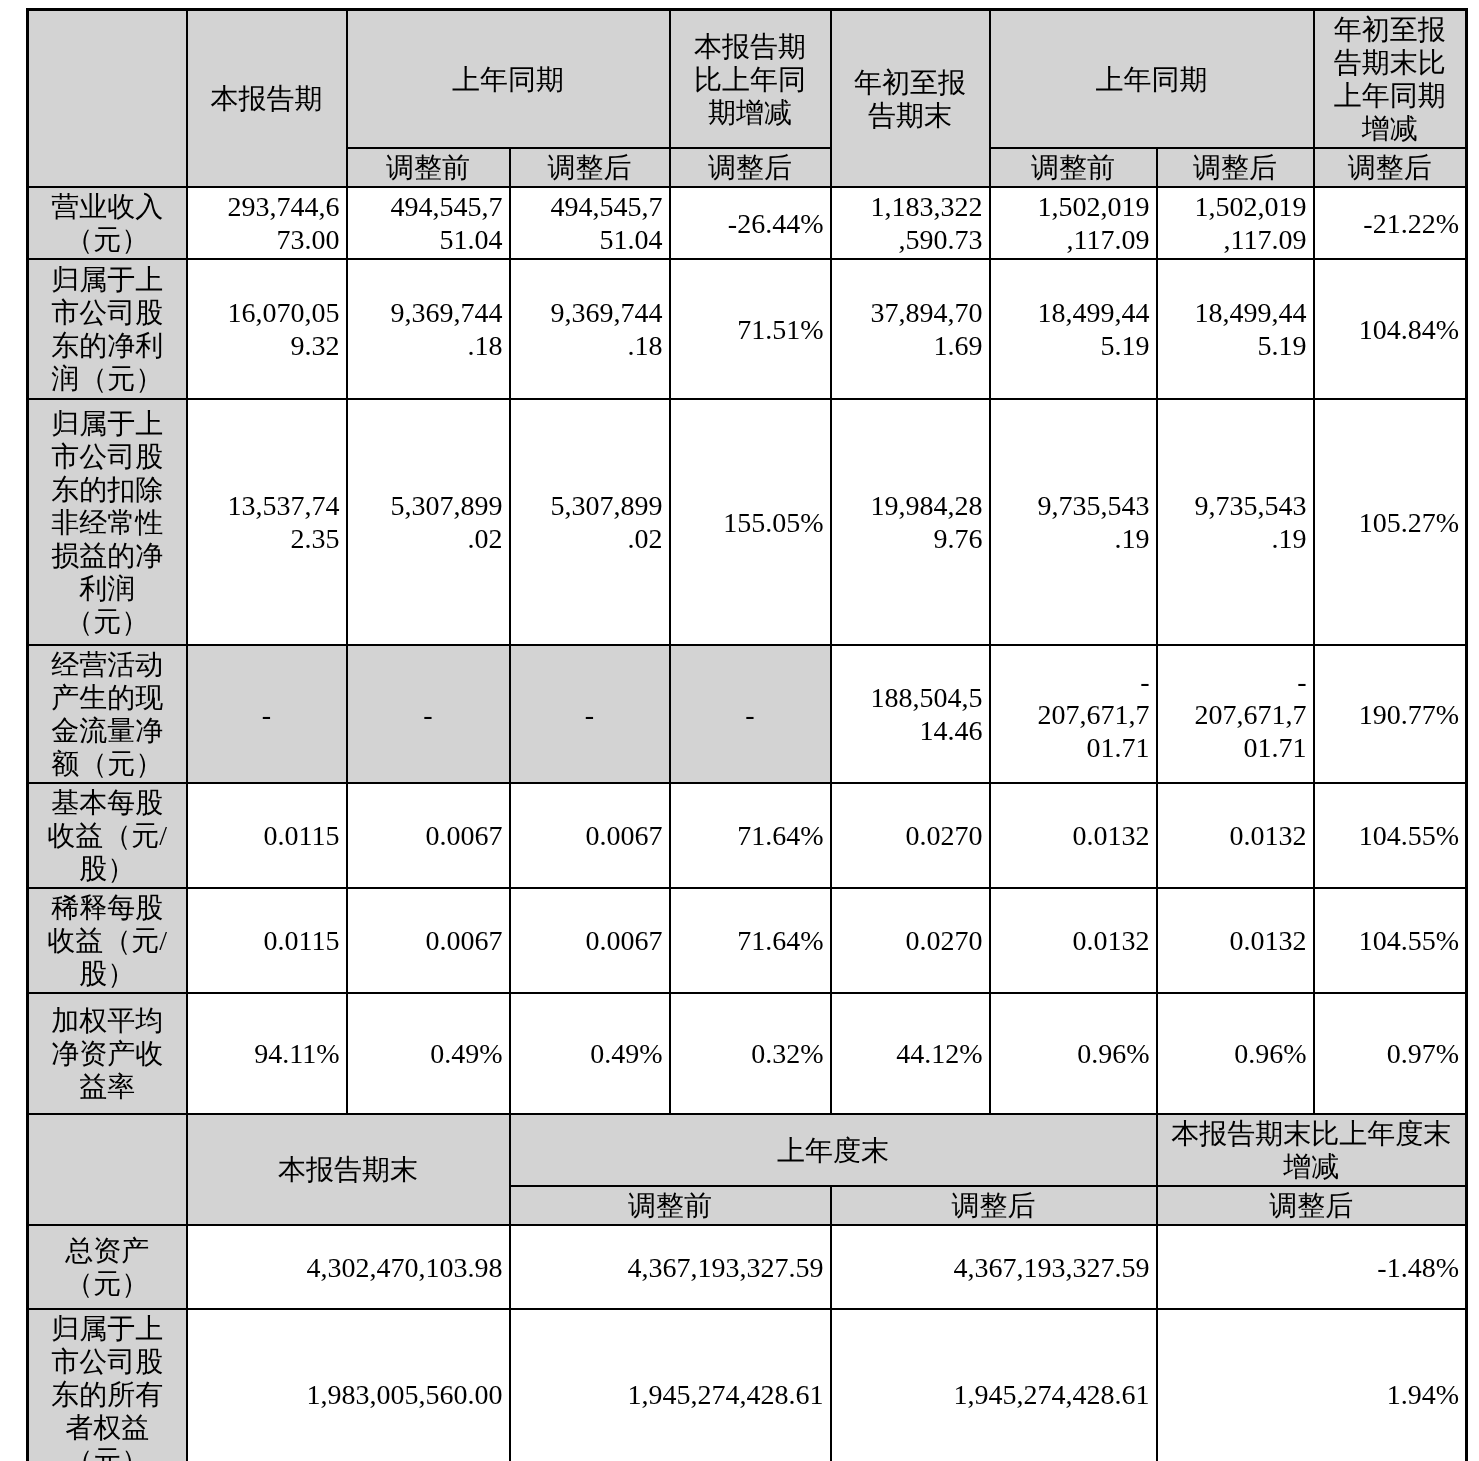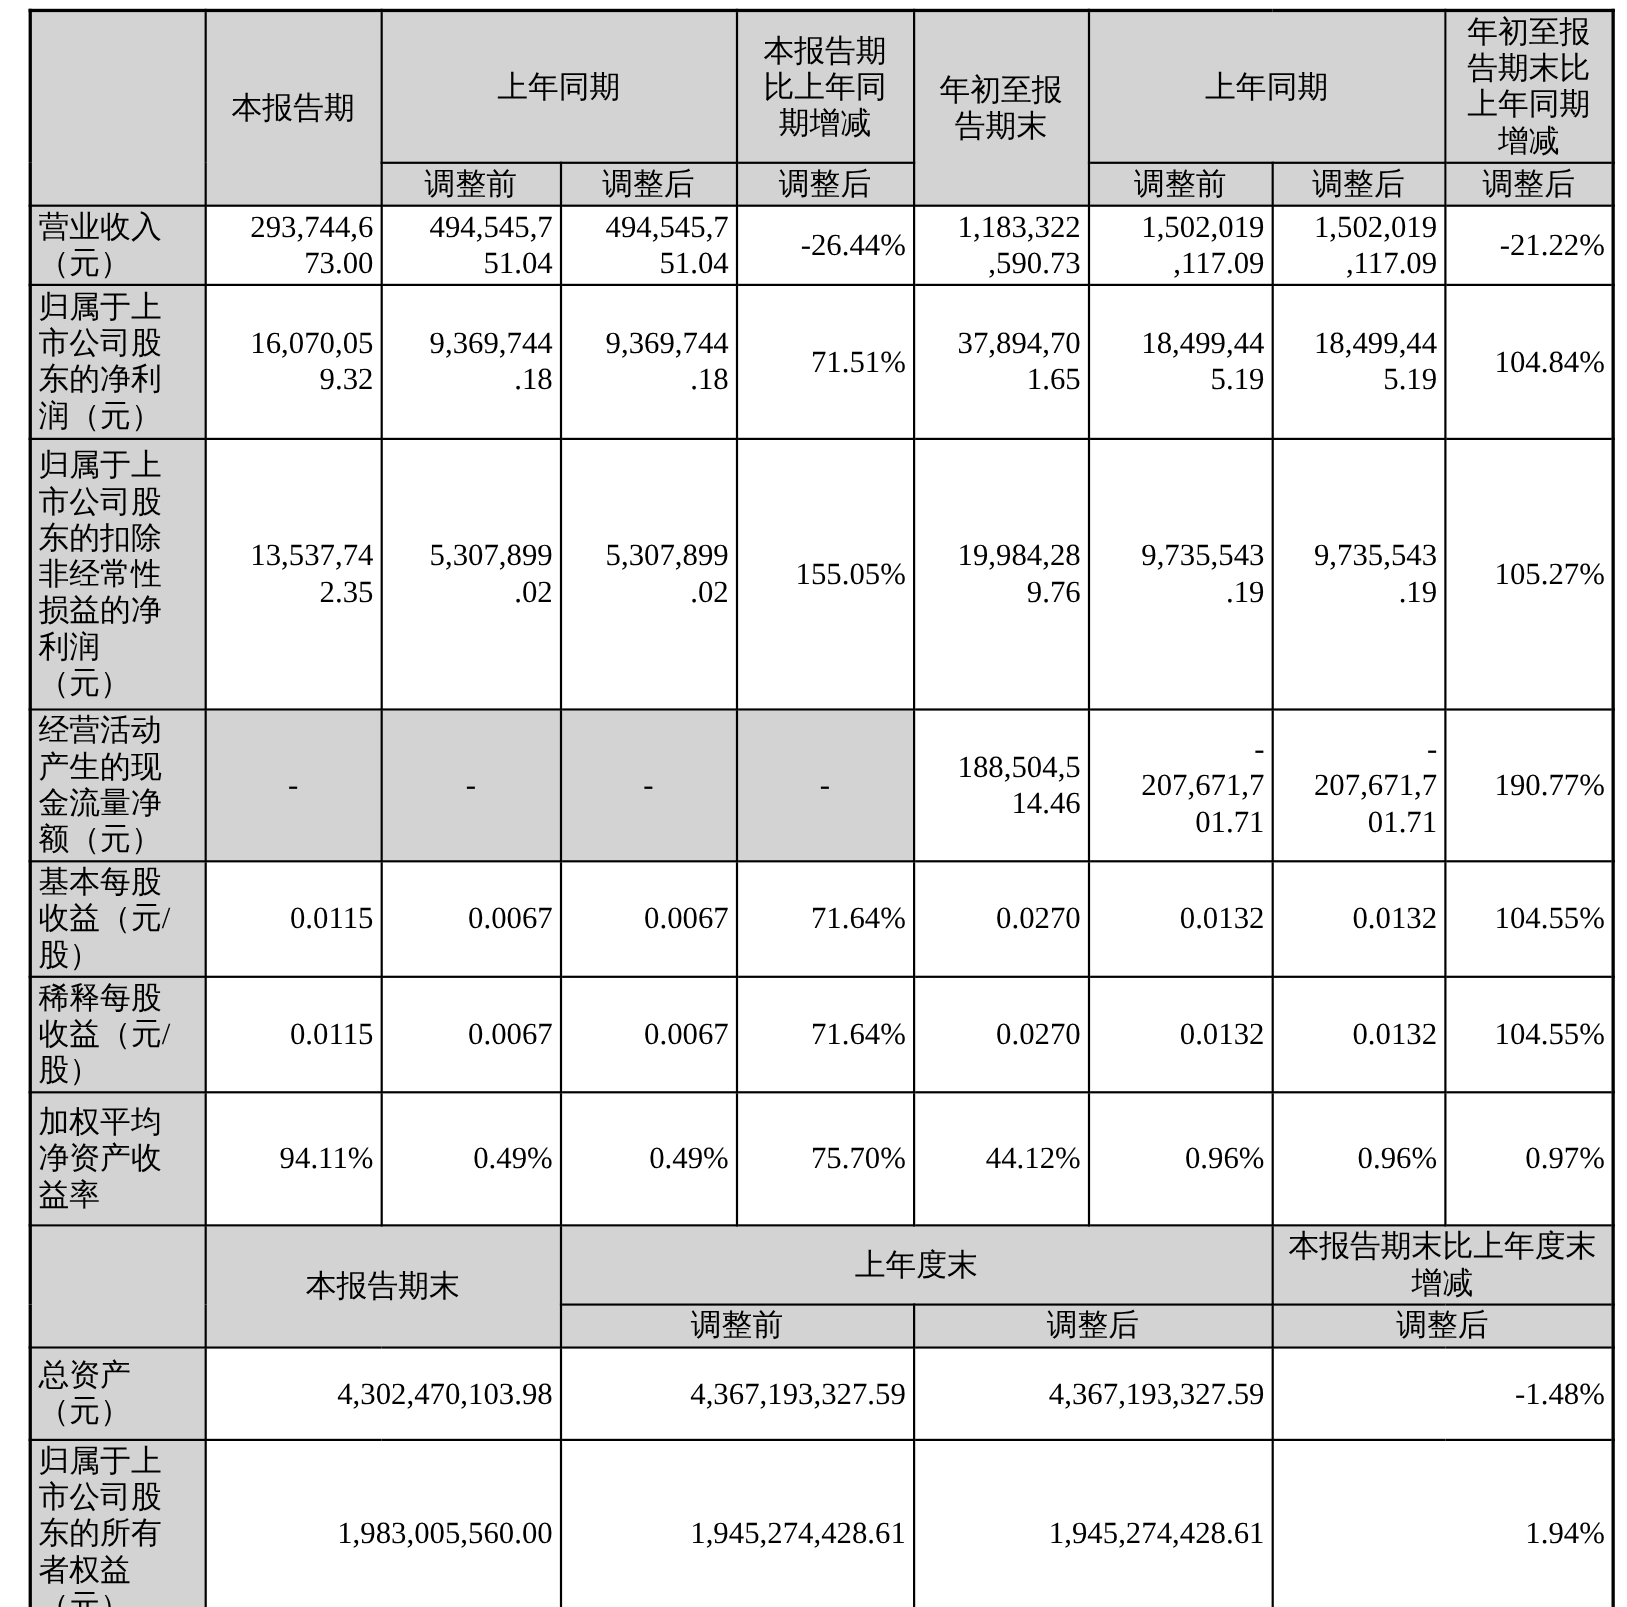--- a/index.html
+++ b/index.html
@@ -24,21 +24,21 @@
     border: 2px solid #000000;
     font-size: 28px;
     line-height: 33px;
     vertical-align: middle;
     white-space: pre-line;
     padding: 2px 6px;
     overflow: hidden;
     font-weight: normal;
   }
   .shade { background: #d3d3d3; }
-  .lbl   { text-align: left;  padding-left: 11px; padding-right: 6px; }
+  .lbl   { text-align: center;  padding-left: 11px; padding-right: 6px; }
   .num   { text-align: right; padding-right: 13px; padding-left: 4px; }
   .ctr   { text-align: center; }
   
   tr.rh1 { height: 134px; }
   tr.rh2 { height: 38px;  }
   tr.r1  { height: 72px;  }
   tr.r2  { height: 140px; }
   tr.r3  { height: 246px; }
   tr.r4  { height: 120px; margin-top: 12px; }
   tr.r5  { height: 104px; }
@@ -115,21 +115,21 @@
 东的净利
 润（元）</td>
     <td class="num">16,070,05
 9.32</td>
     <td class="num">9,369,744
 .18</td>
     <td class="num">9,369,744
 .18</td>
     <td class="num">71.51%</td>
     <td class="num">37,894,70
-1.65</td>
+1.69</td>
     <td class="num">18,499,44
 5.19</td>
     <td class="num">18,499,44
 5.19</td>
     <td class="num">104.84%</td>
   </tr>
 
   <tr class="r3">
     <td class="shade lbl">归属于上
 市公司股
@@ -202,21 +202,21 @@
     <td class="num">104.55%</td>
   </tr>
 
   <tr class="r7">
     <td class="shade lbl">加权平均
 净资产收
 益率</td>
     <td class="num">94.11%</td>
     <td class="num">0.49%</td>
     <td class="num">0.49%</td>
-    <td class="num">75.70%</td>
+    <td class="num">0.32%</td>
     <td class="num">44.12%</td>
     <td class="num">0.96%</td>
     <td class="num">0.96%</td>
     <td class="num">0.97%</td>
   </tr>
 
   <tr class="rb1">
     <td class="shade" rowspan="2"></td>
     <td class="shade ctr" rowspan="2" colspan="2">本报告期末</td>
     <td class="shade ctr" colspan="4">上年度末</td>

